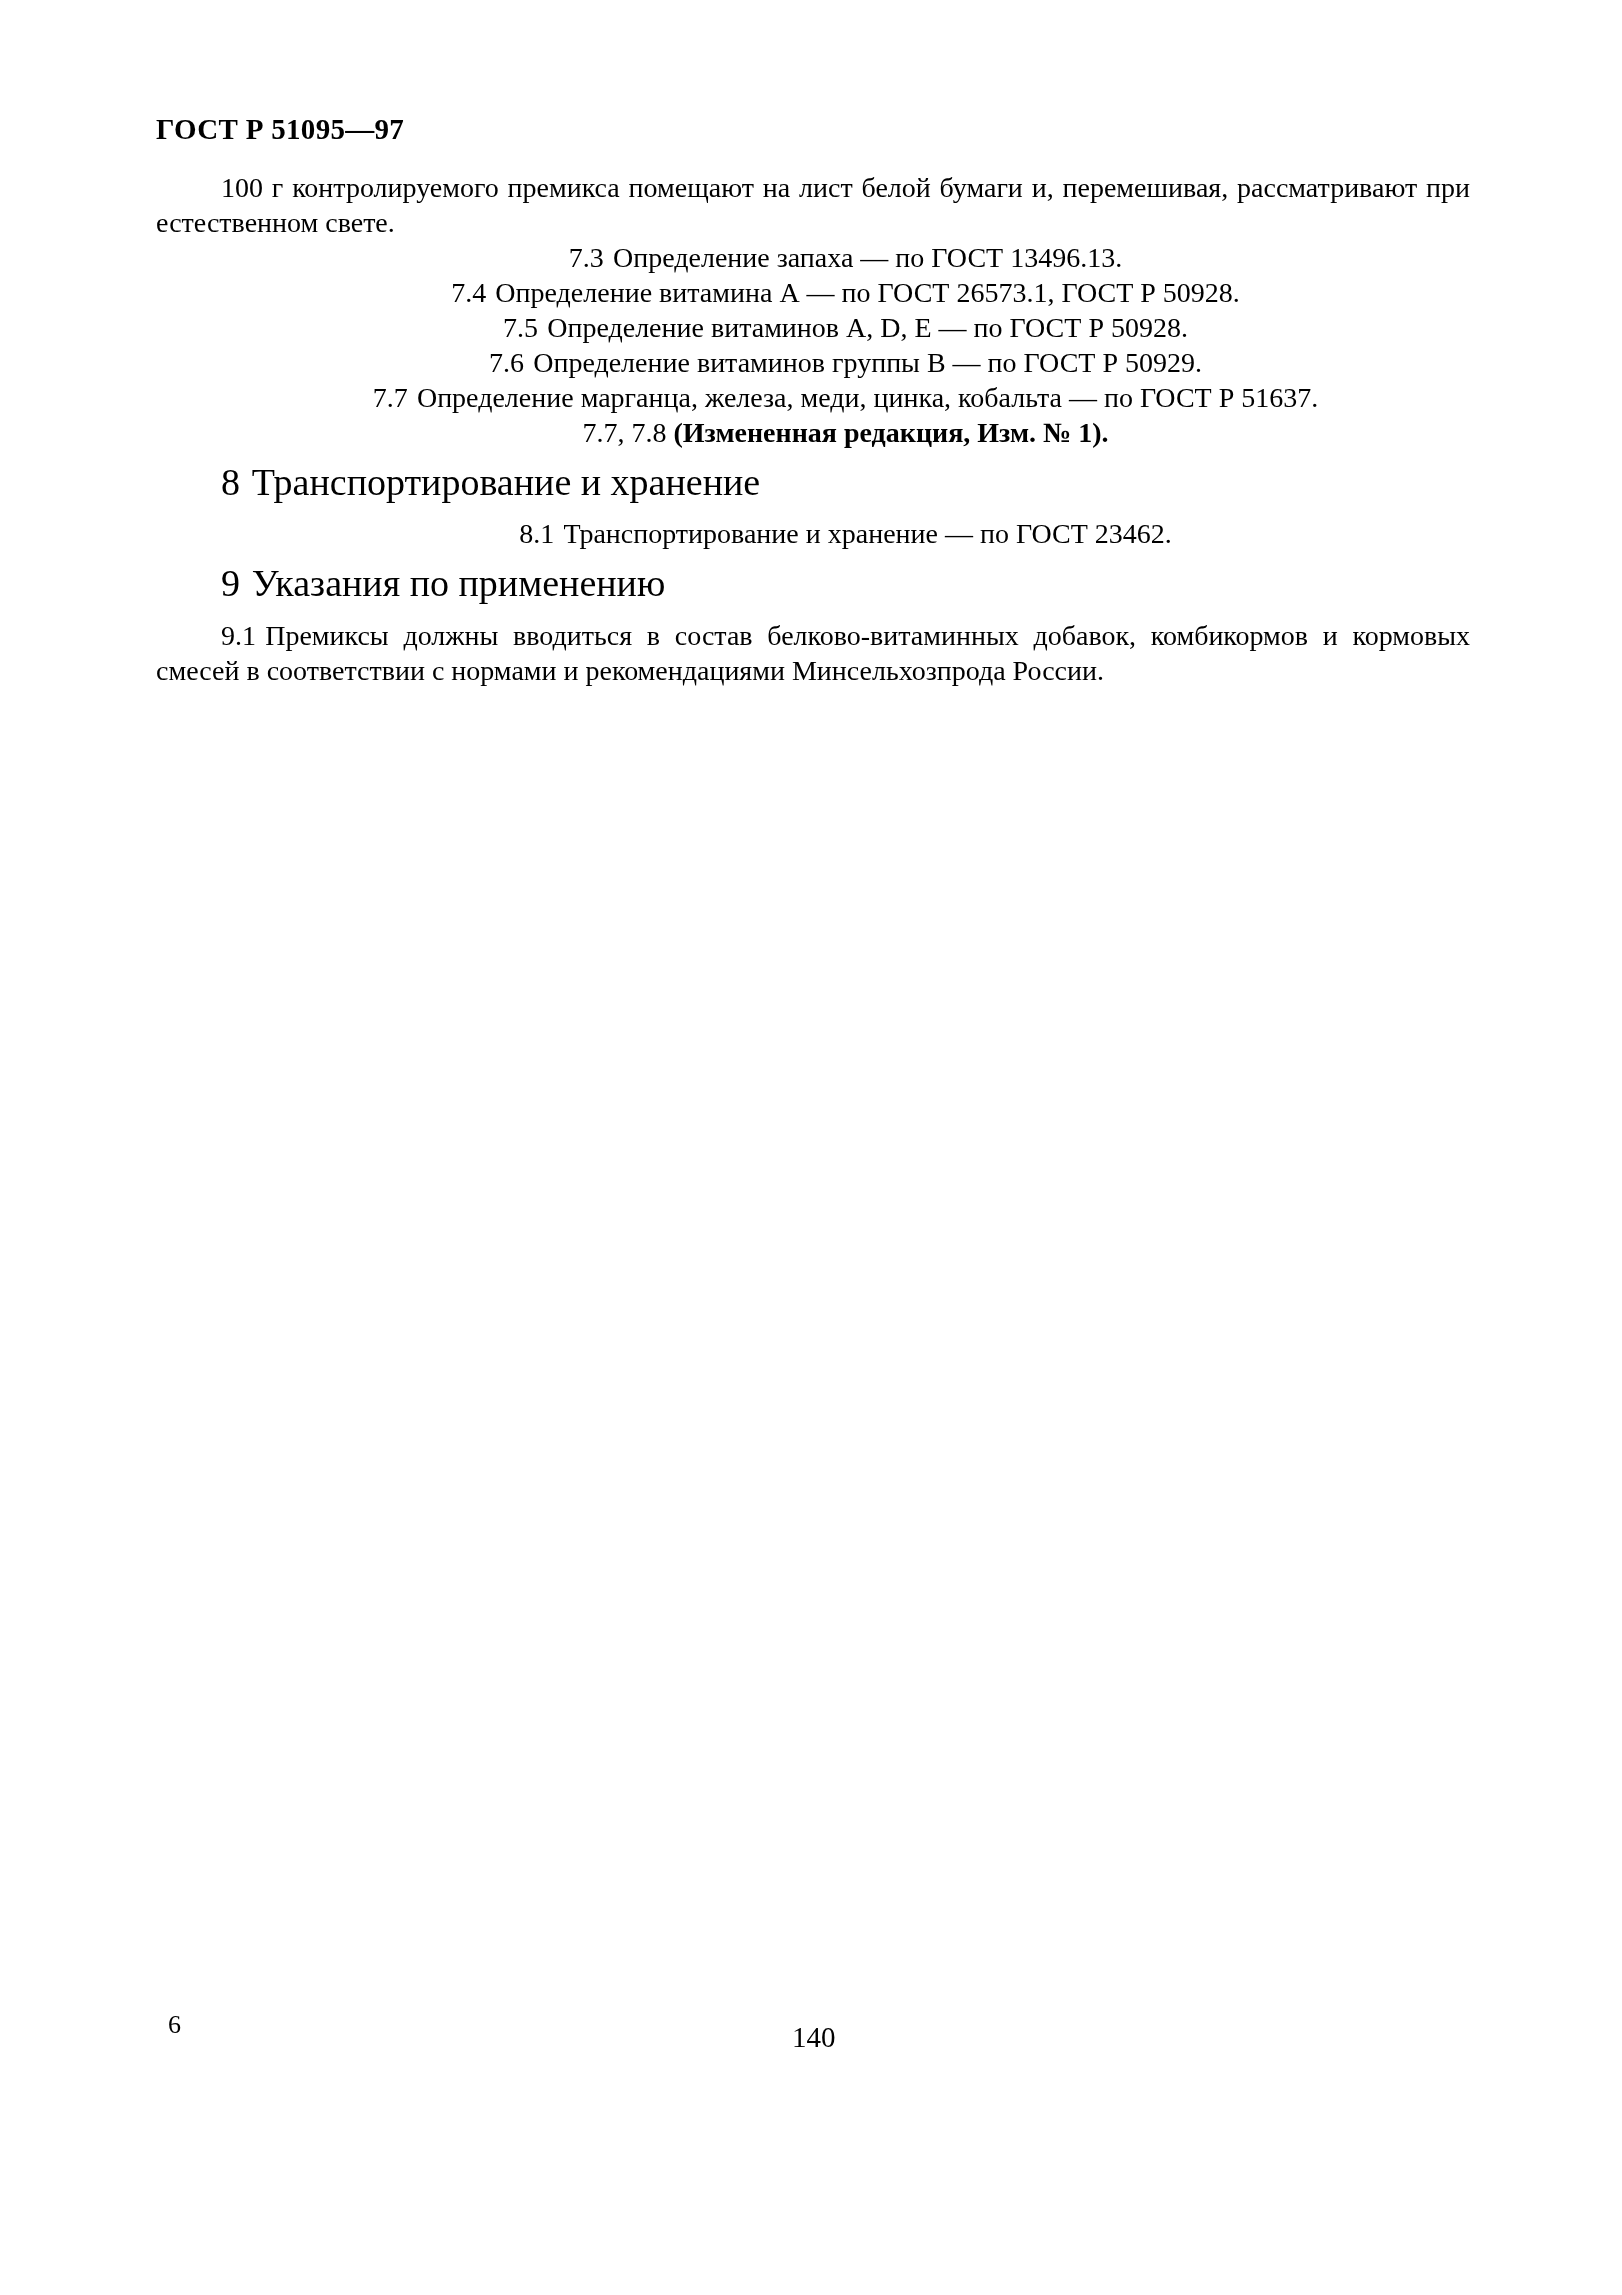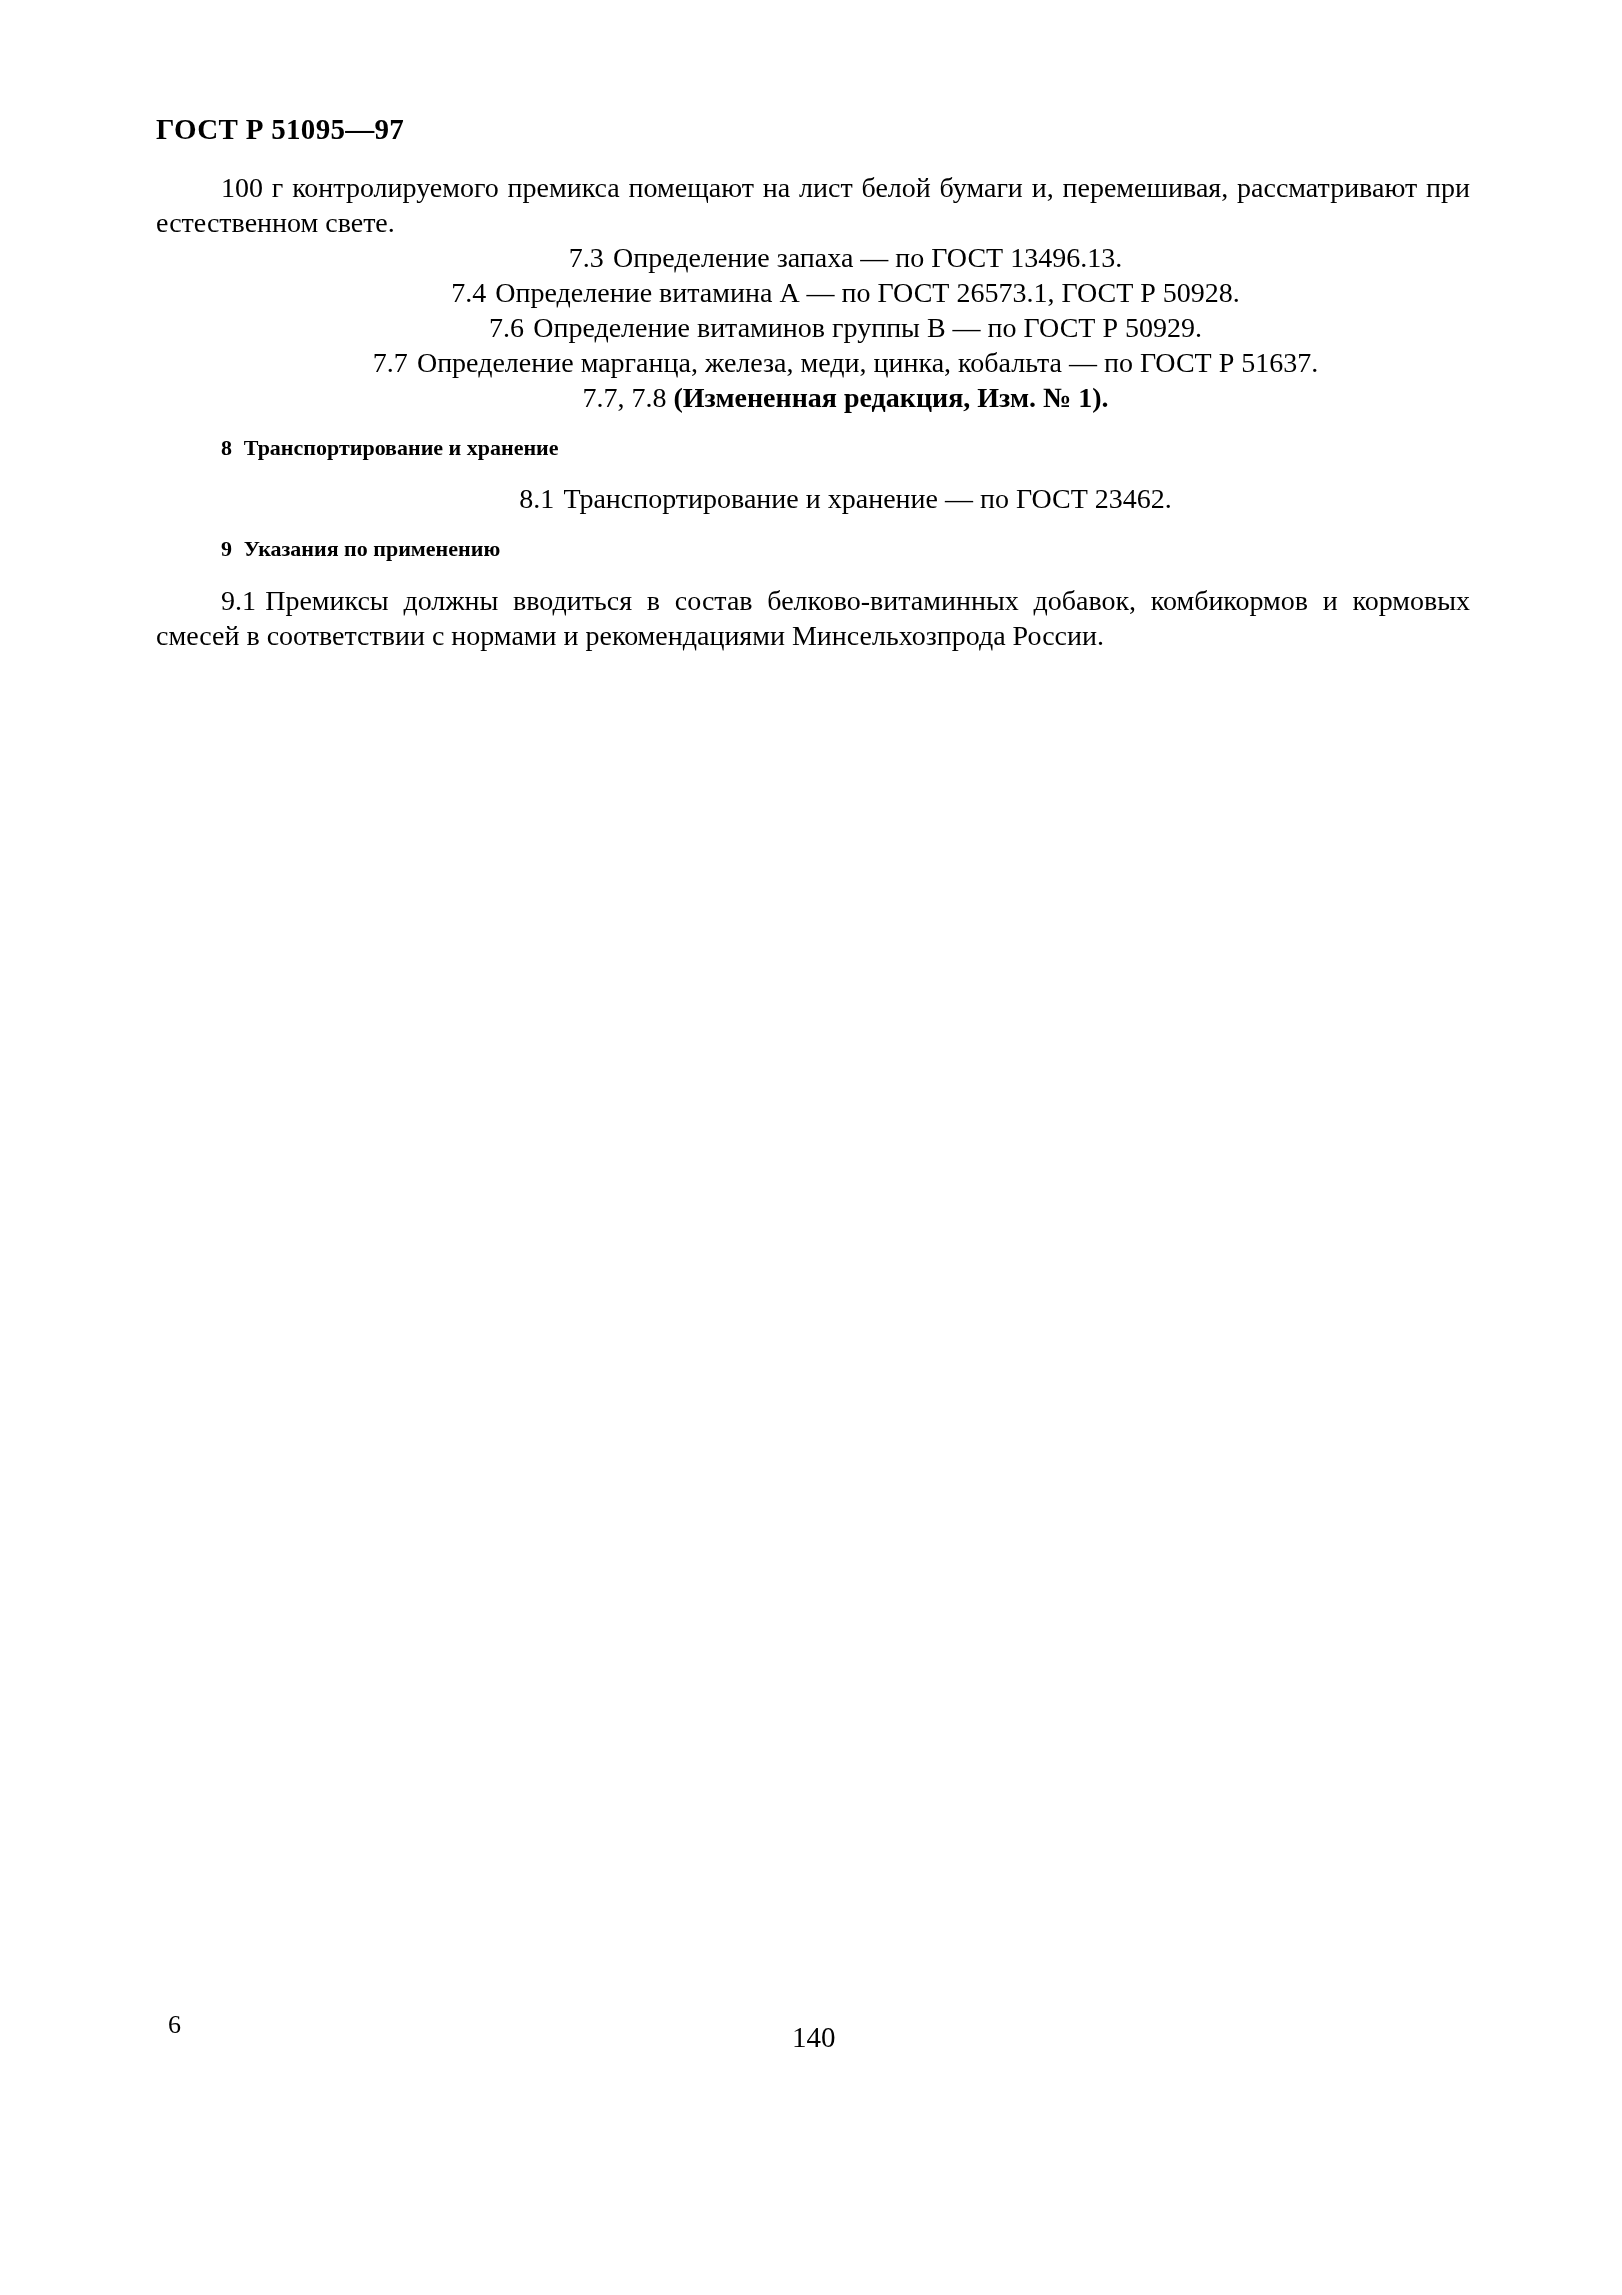--- a/index.html
+++ b/index.html
@@ -3,21 +3,21 @@
   <meta charset="utf-8">
   <style>
     html, body { margin: 0; padding: 0; background: #ffffff; }
     body { width: 1622px; height: 2295px; position: relative; overflow: hidden; color: #000; font-family: "Liberation Serif", serif; }
     .page { position: absolute; left: 0; top: 0; width: 1622px; height: 2295px; }
     .doc-header { position: absolute; left: 156px; top: 113px; font-size: 29px; font-weight: bold; letter-spacing: 0.3px; }
     .body-block { position: absolute; left: 156px; top: 170px; width: 1314px; font-size: 28px; line-height: 35px; }
     .para { margin: 0; text-align: justify; text-indent: 65px; }
     .line { margin: 0; padding-left: 65px; white-space: nowrap; text-align: center; }
     .bold { font-weight: bold; }
-    .section-heading { margin: 13px 0 14.4px 0; padding-left: 65px; font-weight: bold; font-size: 22px; line-height: 39px; white-space: nowrap; }
+    .section-heading { margin: 13px 0 14.4px 0; padding-left: 65px; font-weight: normal; font-size: 38px; line-height: 39px; white-space: nowrap; }
     .section-heading .num { margin-right: 11.8px; }
     .num-label { margin-right: 9.2px; }
     sub { font-size: 18.3px; vertical-align: -5.2px; line-height: 0; }
     .page-num-left { position: absolute; left: 168px; top: 2010px; font-size: 26px; }
     .page-num-center { position: absolute; left: 792px; top: 2021px; font-size: 29px; }
   </style>
 </head>
 <body>
 
 <div class="page">
@@ -26,20 +26,23 @@
 
   <div class="body-block">
 
     <p class="para">100 г контролируемого премикса помещают на лист белой бумаги и, перемешивая, рассматривают при естественном свете.</p>
 
     <p class="line">
       <span class="num-label">7.3</span><span>Определение запаха — по ГОСТ 13496.13.</span>
     </p>
     <p class="line">
       <span class="num-label">7.4</span><span>Определение витамина А — по ГОСТ 26573.1, ГОСТ Р 50928.</span>
+    </p>
+    <p class="line">
+      <span class="num-label">7.5</span><span>Определение витаминов А, D, Е — по ГОСТ Р 50928.</span>
     </p>
     <p class="line">
       <span class="num-label">7.6</span><span>Определение витаминов группы В — по ГОСТ Р 50929.</span>
     </p>
     <p class="line">
       <span class="num-label">7.7</span><span>Определение марганца, железа, меди, цинка, кобальта — по ГОСТ Р 51637.</span>
     </p>
     <p class="line">
       <span>7.7, 7.8</span> <span class="bold">(Измененная редакция, Изм. № 1).</span>
     </p>

